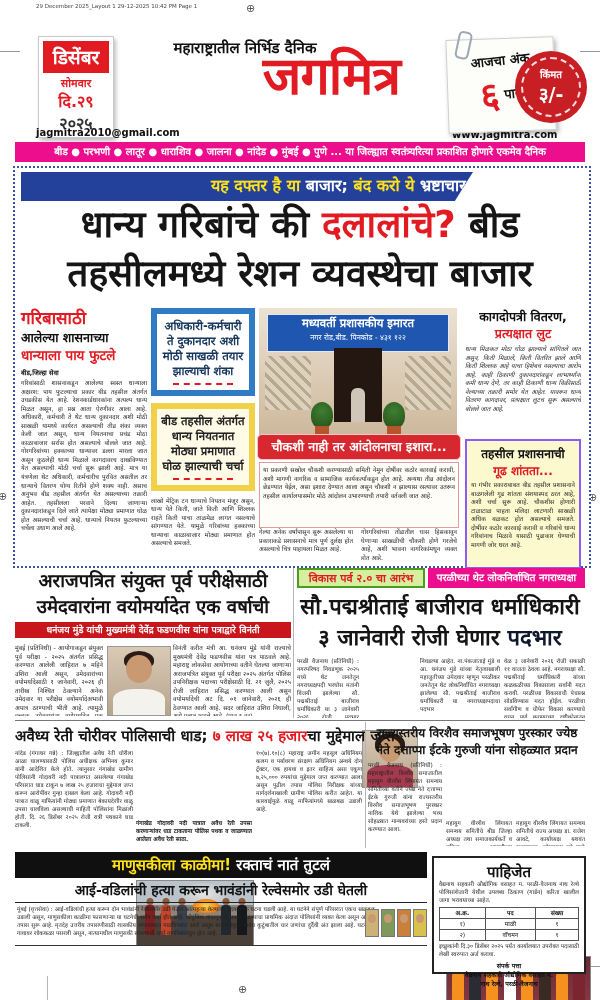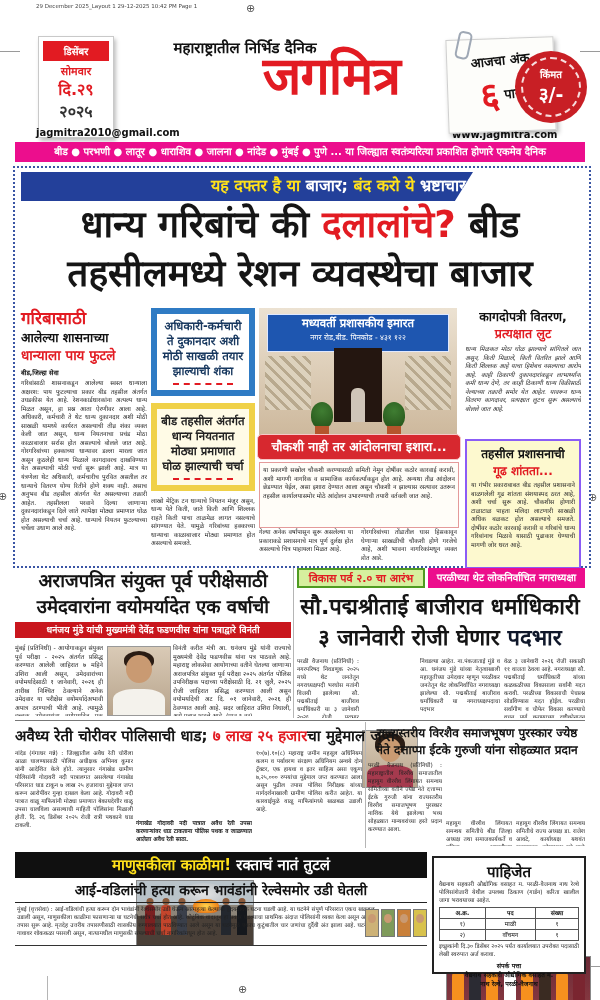--- a/index.html
+++ b/index.html
@@ -16,21 +16,21 @@
   .tiny{font-size:6.2px;line-height:1.38;color:#222;}
   .tiny2{font-size:5.8px;line-height:1.38;color:#222;}
   .clip{overflow:hidden;}
   .hline{background:#9a9a9a;height:1px;}
   .vline{background:#b5b5b5;width:1px;}
   .reg{color:#555;font-size:11px;line-height:1;}
   
   .datebox{left:38px;top:36px;width:74px;height:100px;background:#fff;border:1px solid #c9c9c9;
            box-shadow:2px 3px 4px rgba(0,0,0,.25);}
   .datebox .mon{margin:4px 4px 2px 4px;background:#e21b22;color:#fff;font-weight:bold;
-                font-size:10px;text-align:center;padding:3px 0;}
+                font-size:19px;text-align:center;padding:3px 0;}
   .title-main{left:100px;top:48px;width:300px;text-align:right;font-size:52px;font-weight:bold;
               color:#e21b22;line-height:1.1;letter-spacing:-1px;}
   .notepaper{left:447px;top:38px;width:106px;height:92px;background:#fdfdfa;border:1px solid #cfcfcf;
              box-shadow:2px 3px 5px rgba(0,0,0,.3);transform:rotate(-2deg);}
   .clip1{left:10px;top:-9px;width:10px;height:24px;border:2px solid #9fa8b5;border-radius:5px;transform:rotate(14deg);background:transparent;}
   .burst{left:518px;top:54px;width:66px;height:66px;border-radius:50%;background:#c81f25;
          box-shadow:0 0 0 3px #c81f25;display:flex;flex-direction:column;align-items:center;justify-content:center;}
   .burst .ring{position:absolute;inset:3px;border:2px dashed rgba(255,255,255,.85);border-radius:50%;}
   .strip{left:15px;top:142px;width:570px;height:20px;background:#ec0e8d;color:#fff;
          font-size:10px;font-weight:bold;line-height:20px;text-align:center;}

